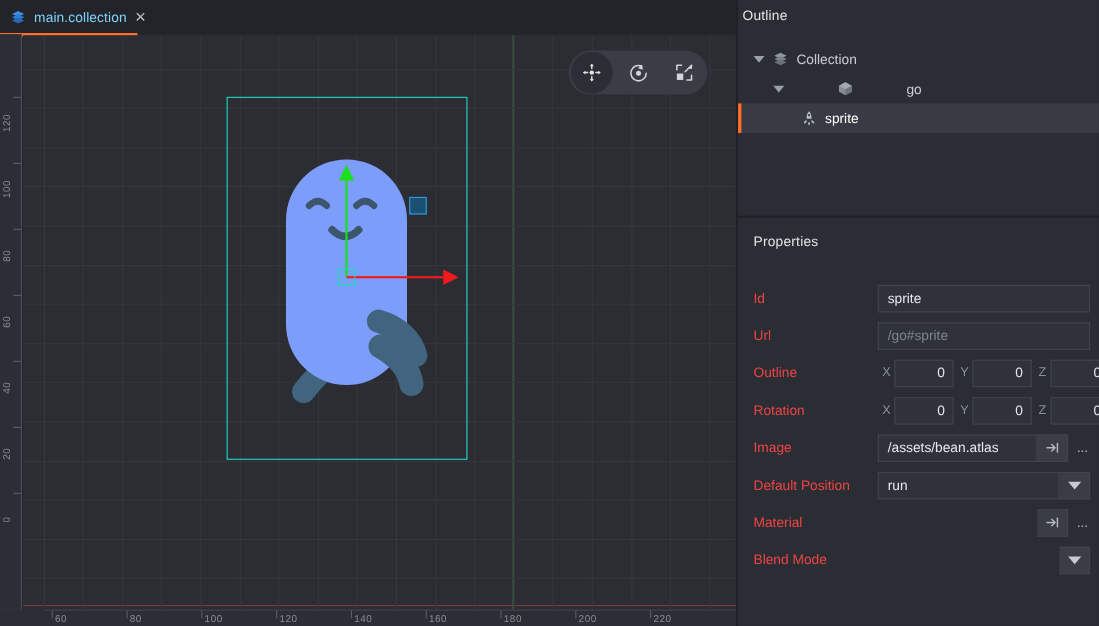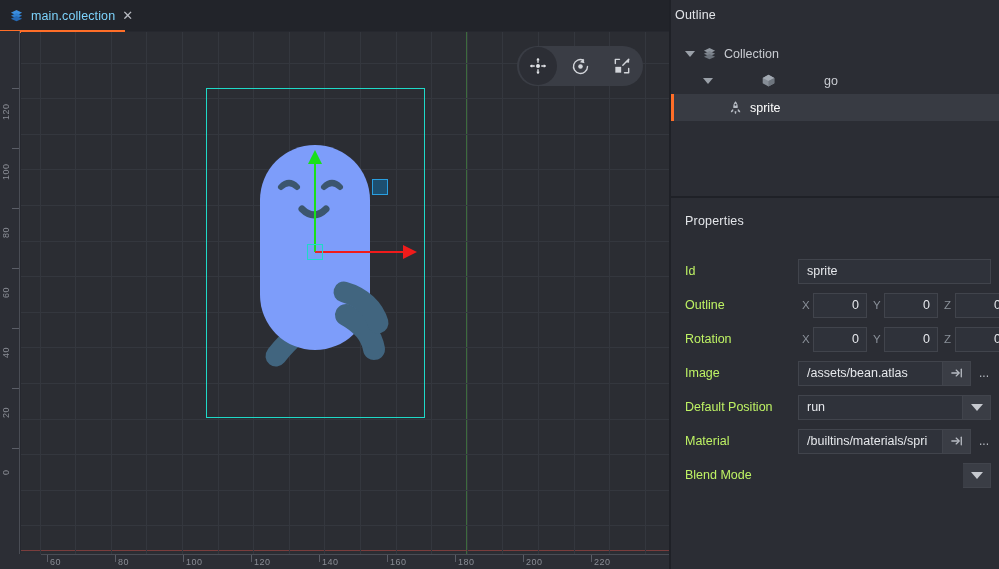--- a/index.html
+++ b/index.html
@@ -172,21 +172,21 @@
     background: #1f2127;
   }
 
   
   #props-header { position: absolute; left: 14px; top: 211px; }
   #props-body { position: absolute; left: 0; top: 254px; width: 328px; }
   .prop-row {
     position: relative; height: 34px; display: flex; align-items: center;
   }
   .prop-label {
-    position: absolute; left: 14px; font-size: 12.5px; color: #bef264;
+    position: absolute; left: 14px; font-size: 12.5px; color: #ef4444;
     white-space: nowrap;
   }
   .field {
     position: absolute; height: 25px;
     background: #2f323a; border: 1px solid #41444c;
     font-size: 12.5px; color: #e6e8ec;
     display: flex; align-items: center; padding: 0 8px;
     white-space: nowrap; overflow: hidden;
   }
   .field.placeholder { color: #7e848e; }
@@ -421,20 +421,24 @@
       <span class="panel-title">Properties</span>
     </div>
 
     <div id="props-body">
 
       <div class="prop-row">
         <span class="prop-label">Id</span>
         <span class="field" style="left:127px; width:193px;">sprite</span>
       </div>
 
+      <div class="prop-row">
+        <span class="prop-label">Url</span>
+        <span class="field placeholder" style="left:127px; width:193px;">/go#sprite</span>
+      </div>
 
       <div class="prop-row">
         <span class="prop-label">Outline</span>
         <span class="axis-tag" style="left:131px;">X</span>
         <span class="field num" style="left:142px; width:54px;">0</span>
         <span class="axis-tag" style="left:202px;">Y</span>
         <span class="field num" style="left:213px; width:54px;">0</span>
         <span class="axis-tag" style="left:273px;">Z</span>
         <span class="field num" style="left:284px; width:54px;">0</span>
       </div>
@@ -465,21 +469,20 @@
       <div class="prop-row">
         <span class="prop-label">Default Position</span>
         <span class="field" style="left:127px; width:165px;">run</span>
         <span class="dd-btn" style="left:292px;">
           <span class="caret"></span>
         </span>
       </div>
 
       <div class="prop-row">
         <span class="prop-label">Material</span>
-        <span class="field" style="left:127px; width:145px;">/builtins/materials/spri</span>
         <span class="mini-btn boxed" style="left:272px; width:28px;">
           <svg width="14" height="12" viewBox="0 0 16 14" fill="none" stroke="#b8bcc3" stroke-width="1.5" stroke-linecap="round" stroke-linejoin="round">
             <path d="M2 7 L10 7"></path>
               <path d="M7 3.6 L10.5 7 L7 10.4"></path>
               <path d="M13 2.5 L13 11.5"></path>
           </svg>
         </span>
         <span class="mini-btn" style="left:300px; width:26px; color:#b8bcc3;">...</span>
       </div>
 

